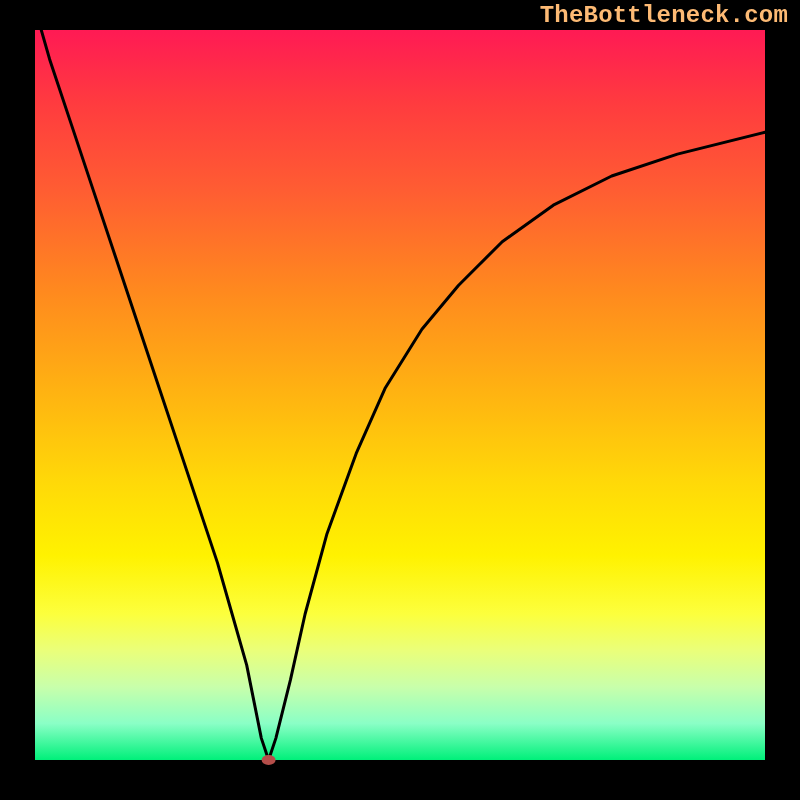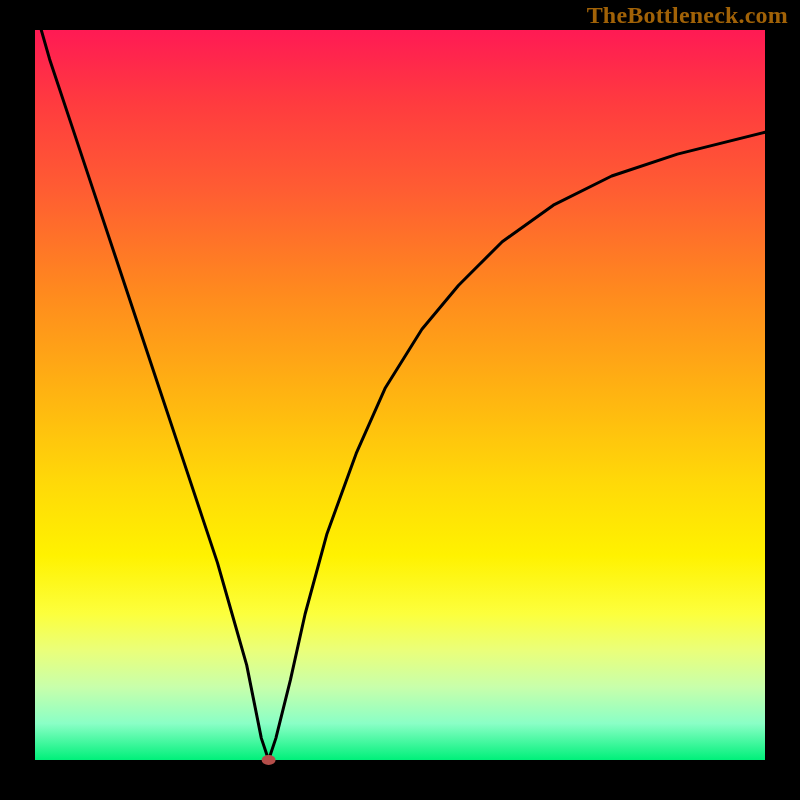--- a/index.html
+++ b/index.html
@@ -7,24 +7,24 @@
   .frame {
     position: relative;
     width: 800px;
     height: 800px;
     background: #000;
   }
   .watermark {
     position: absolute;
     top: 2px;
     right: 12px;
-    font-family: Liberation Serif, serif;
+    font-family: Liberation Mono, monospace;
     font-size: 24px;
     font-weight: 600;
-    color: #a16207;
+    color: #fdba74;
     letter-spacing: 0.2px;
   }
   .plot {
     position: absolute;
     left: 35px;
     top: 30px;
     width: 730px;
     height: 730px;
     background: linear-gradient(to bottom,
       #ff1a54 0%,

